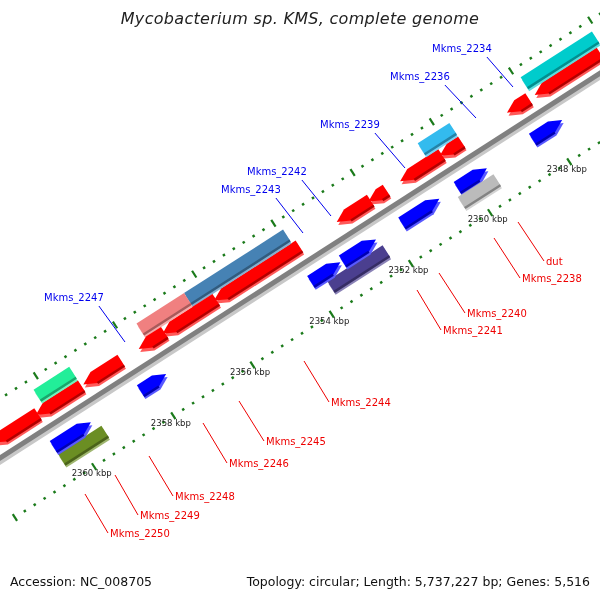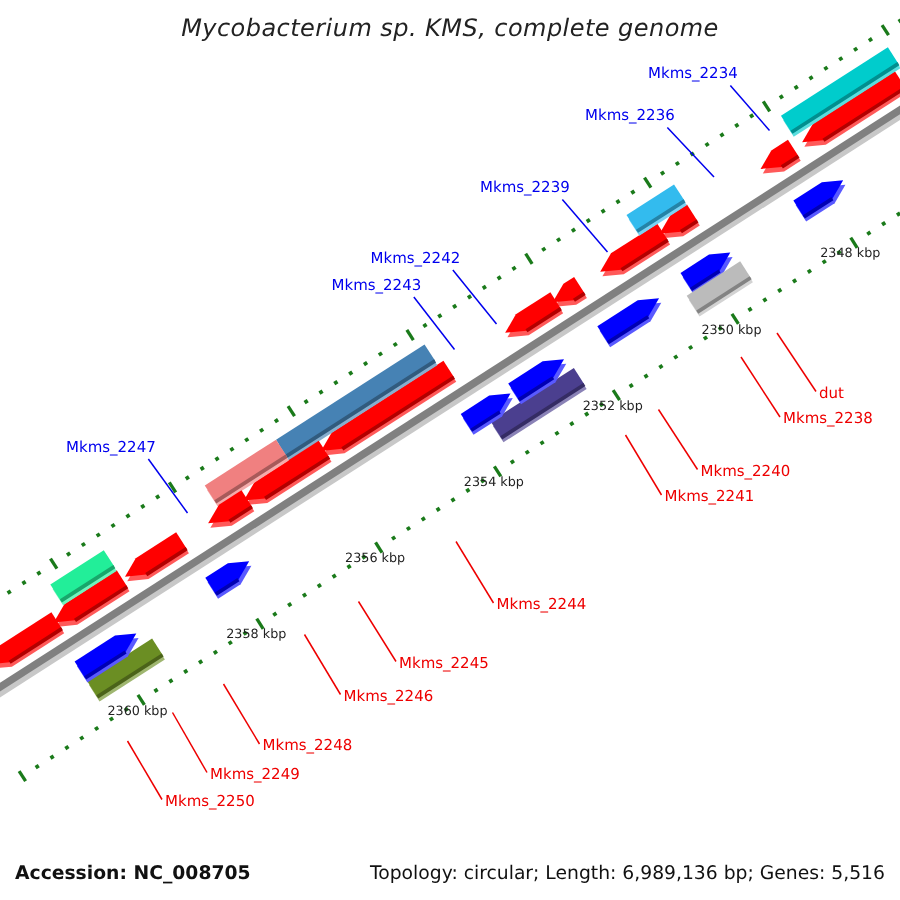--- a/index.html
+++ b/index.html
@@ -1,20 +1,20 @@
 <!DOCTYPE html>
 <html><head>
 <meta charset="utf-8">
 <style>
   html,body{margin:0;padding:0;background:#ffffff;}
   body{width:600px;height:600px;position:relative;overflow:hidden;font-family:"DejaVu Sans","Liberation Sans",sans-serif;}
   #title{position:absolute;left:0;top:9px;width:600px;text-align:center;font-size:16px;font-style:italic;color:#222;letter-spacing:0.3px;}
   #map{position:absolute;left:0;top:0;}
   .foot{position:absolute;top:574px;font-size:12.5px;color:#111;font-family:"DejaVu Sans","Liberation Sans",sans-serif;}
-  #acc{left:10px;font-weight:bold;}
+  #acc{left:10px;}
   #topo{right:10px;}
   text.tick{font-size:8.5px;fill:#222;}
   text.glab{font-size:10px;}
 </style>
 </head>
 <body>
 
 <div id="title">Mycobacterium sp. KMS, complete genome</div>
 
 <svg id="map" width="600" height="600" viewBox="0 0 600 600">
@@ -360,13 +360,13 @@
       <line x1="173" y1="496" x2="149" y2="456" stroke="#ee0000" stroke-width="1"></line>
       <text x="175" y="500" fill="#ee0000" class="glab">Mkms_2248</text>
       <line x1="138" y1="515" x2="115" y2="475" stroke="#ee0000" stroke-width="1"></line>
       <text x="140" y="519" fill="#ee0000" class="glab">Mkms_2249</text>
       <line x1="108" y1="533" x2="85" y2="494" stroke="#ee0000" stroke-width="1"></line>
       <text x="110" y="537" fill="#ee0000" class="glab">Mkms_2250</text>
     </g>
 </svg>
 
 <div class="foot" id="acc">Accession: NC_008705</div>
-<div class="foot" id="topo">Topology: circular; Length: 6,989,136 bp; Genes: 5,516</div>
+<div class="foot" id="topo">Topology: circular; Length: 5,737,227 bp; Genes: 5,516</div>
 
 </body></html>

